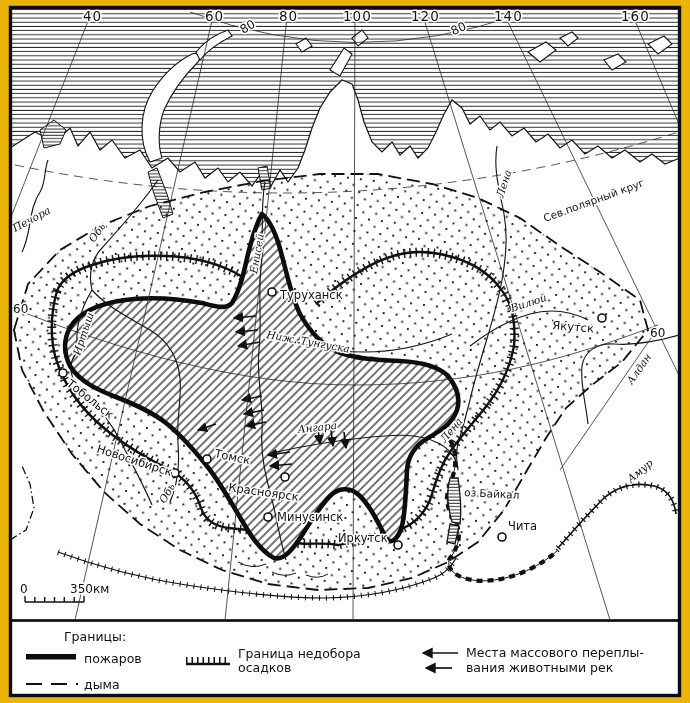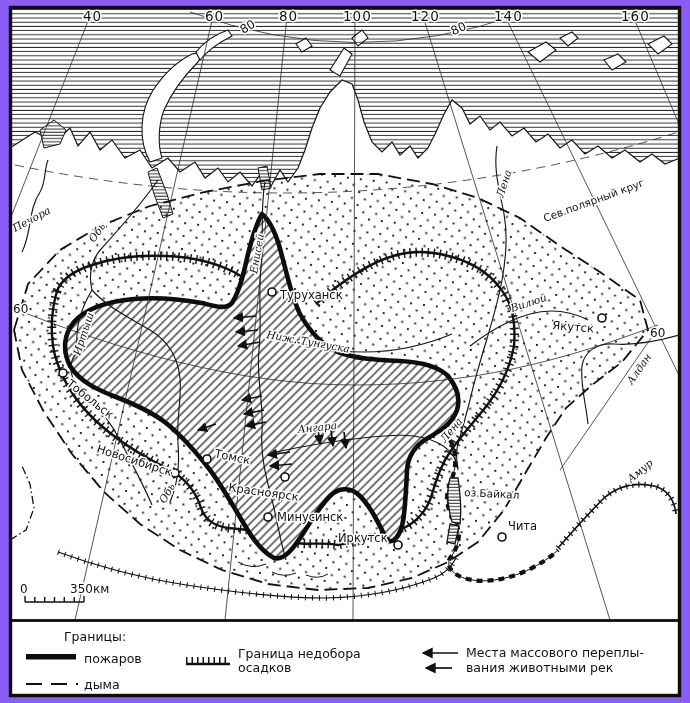--- a/index.html
+++ b/index.html
@@ -1,16 +1,16 @@
 <!DOCTYPE html>
 <html><head>
 <meta charset="utf-8">
 <style>
   html,body{margin:0;padding:0;background:#e8e8e4;}
-  .page{width:690px;height:703px;background:#8b5cf6;position:relative;margin:0 auto;}
+  .page{width:690px;height:703px;background:#eab308;position:relative;margin:0 auto;}
   svg{display:block;font-family:"DejaVu Sans",sans-serif;}
   text{fill:#111;}
   .halo{paint-order:stroke;stroke:#ffffff;stroke-width:3.2px;stroke-linejoin:round;}
   .lon{font-size:13.5px;letter-spacing:1px;}
   .lat{font-size:12px;}
   .city{font-size:11.5px;}
   .river{font-family:"DejaVu Serif",serif;font-style:italic;font-size:10.5px;}
   .small{font-size:10.5px;}
   .legendtxt{font-size:12.5px;}
   .legendtitle{font-size:12.5px;}

